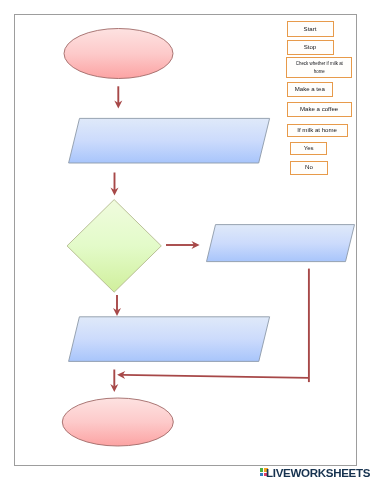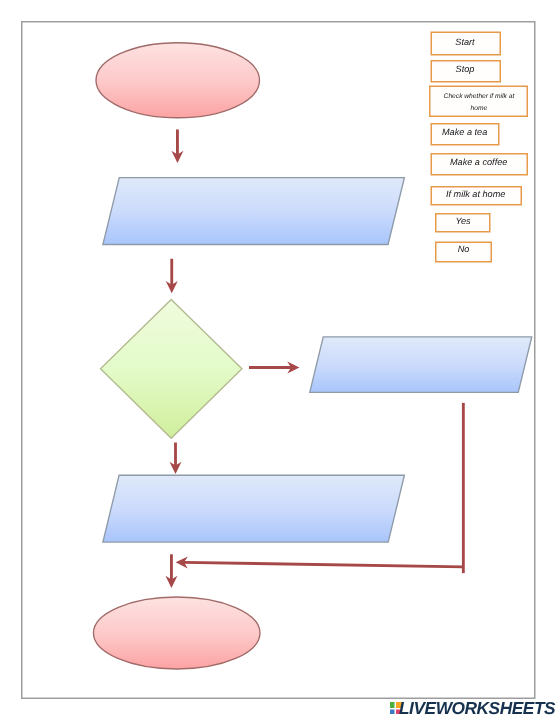--- a/index.html
+++ b/index.html
@@ -1,18 +1,18 @@
 <!DOCTYPE html>
 <html><head>
 <meta charset="utf-8">
 <style>
   html,body{margin:0;padding:0;}
   body{width:372px;height:480px;background:#ffffff;
        font-family:"Liberation Sans",sans-serif;overflow:hidden;position:relative;}
-  #page{position:absolute;left:0;top:0;width:372px;height:480px;background:#fff;font-style:italic;}
+  #page{position:absolute;left:0;top:0;width:372px;height:480px;background:#fff;}
   .frame{position:absolute;left:13.6px;top:14px;width:343.3px;height:451.6px;
          border:1px solid #9d9d9d;box-sizing:border-box;background:#fff;}
   #chart{position:absolute;left:0;top:0;width:372px;height:480px;}
   .ansbox{position:absolute;box-sizing:border-box;border:1.4px solid #e79a4a;
           background:#fffefc;display:flex;align-items:center;justify-content:center;
           text-align:center;color:#15161a;line-height:1.18;}
   .ansbox > span{position:relative;top:-0.9px;}
   #logo{position:absolute;left:259.5px;top:467.6px;display:flex;align-items:flex-start;}
   #logo .mark{width:8px;height:8.6px;display:grid;grid-template-columns:1fr 1fr;
               grid-template-rows:4.8fr 3.8fr;gap:0.8px;margin-right:-1.5px;}

